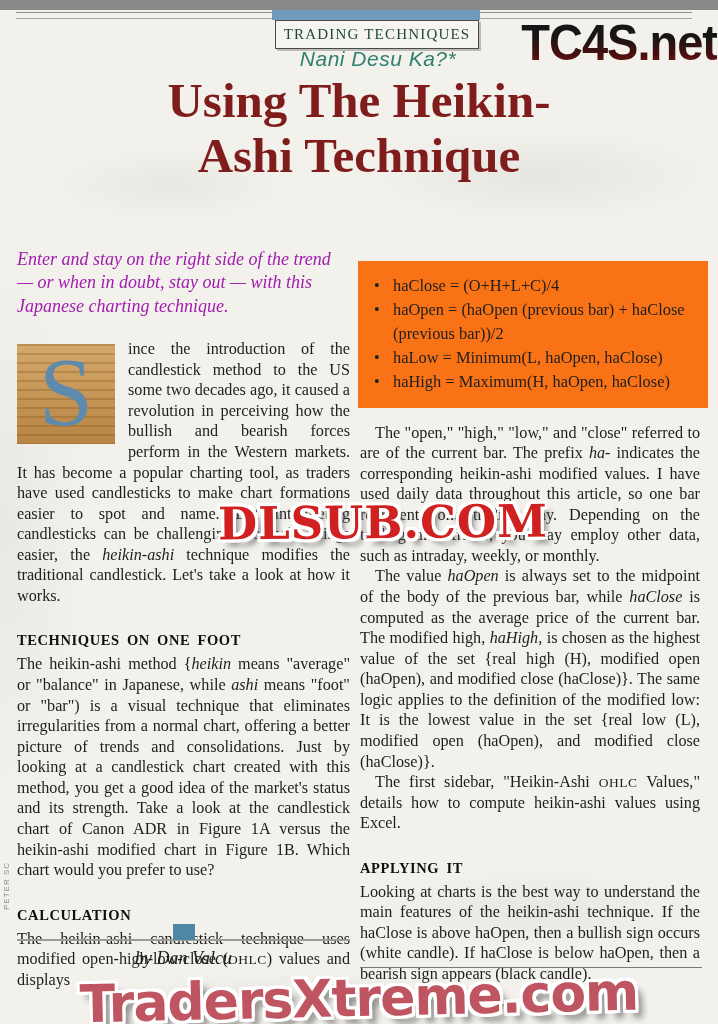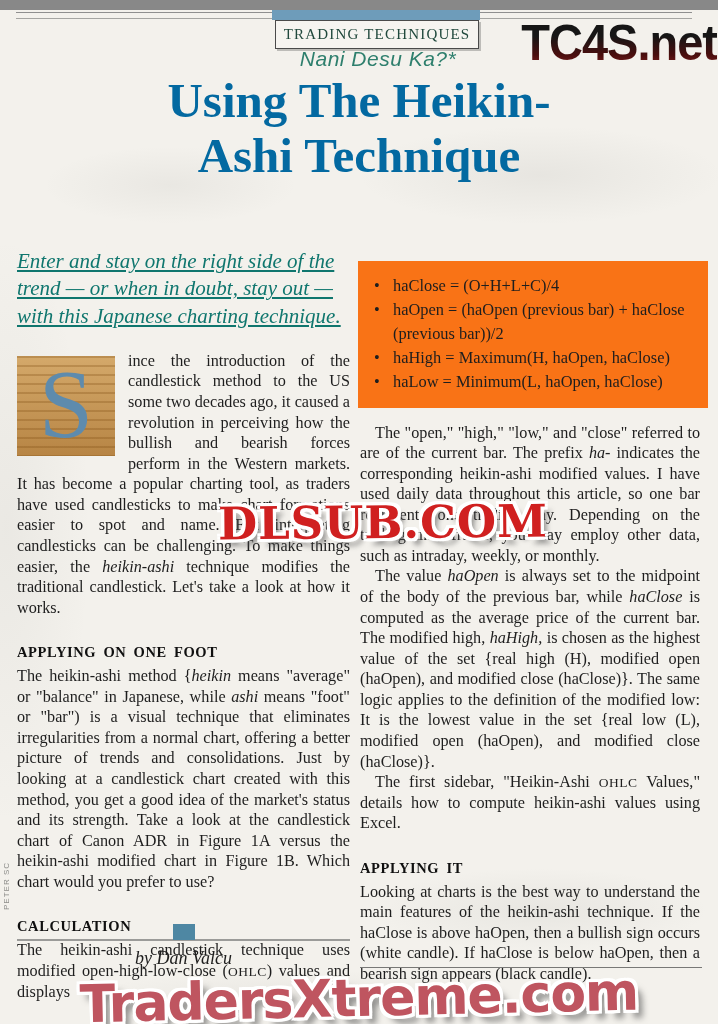--- a/index.html
+++ b/index.html
@@ -27,32 +27,32 @@
     display:flex;align-items:center;justify-content:center;
   }
   .section-box span{font-size:15px;letter-spacing:1.2px;color:#20483c;}
   .kicker{
     position:absolute;left:0;top:37px;width:700px;text-align:center;
     font-family:"Liberation Sans",sans-serif;font-style:italic;
     font-size:21px;color:#2e7f6d;letter-spacing:.5px;padding-left:28px;
   }
   .title{
     position:absolute;left:0;top:64px;width:718px;margin:0;text-align:center;
-    font-size:49px;font-weight:bold;line-height:1.12;color:#0369a1;
+    font-size:49px;font-weight:bold;line-height:1.12;color:#7f1d1d;
   }
   .title span{display:block;}
   
   .col{position:absolute;top:238px;}
   .col-left{left:17px;width:333px;}
   .col-right{left:360px;width:340px;}
   .body{font-size:16.2px;line-height:1.27;margin:0;}
   .jt{text-align:justify;}
   .indent{text-indent:15px;}
   .intro{
-    font-style:italic;font-size:21px;line-height:1.3;margin:0 0 21px 0;color:#0f766e;text-decoration:underline;
+    font-style:italic;font-size:18px;line-height:1.3;margin:0 0 21px 0;color:#a21caf;
   }
   .dropcap-box{
     float:left;width:98px;height:100px;margin:5px 13px 3px 0;
     background-color:#c2914f;
     background-image:
       repeating-linear-gradient(180deg, rgba(130,80,20,.30) 0 2px, rgba(0,0,0,0) 2px 9px),
       linear-gradient(180deg, rgba(255,225,170,.30), rgba(150,95,35,.25));
   }
   .dropcap{
     display:block;text-align:center;font-size:98px;line-height:96px;color:#5e8bad;
@@ -143,35 +143,35 @@
   <div class="col col-left">
     <p class="intro">Enter and stay on the right side of the trend — or when in doubt, stay out — with this Japanese charting technique.</p>
 
     <div class="opening">
       <div class="dropcap-box">
         <span class="dropcap">S</span>
       </div>
       <p class="body jt"><span>ince the introduction of the candlestick method to the US some two decades ago, it caused a revolution in perceiving how the bullish and bearish forces perform in the Western markets. It has become a popular charting tool, as traders have used candlesticks to make chart formations easier to spot and name. But interpreting candlesticks can be challenging. To make things easier, the </span><em>heikin-ashi</em><span> technique modifies the traditional candlestick. Let's take a look at how it works.</span></p>
     </div>
 
-    <h2 class="shead">APPLYING ON ONE FOOT</h2>
+    <h2 class="shead">TECHNIQUES ON ONE FOOT</h2>
     <p class="body jt"><span>The heikin-ashi method {</span><em>heikin</em><span> means "average" or "balance" in Japanese, while </span><em>ashi</em><span> means "foot" or "bar") is a visual technique that eliminates irregularities from a normal chart, offering a better picture of trends and consolidations. Just by looking at a candlestick chart created with this method, you get a good idea of the market's status and its strength. Take a look at the candlestick chart of Canon ADR in Figure 1A versus the heikin-ashi modified chart in Figure 1B. Which chart would you prefer to use?</span></p>
 
     <h2 class="shead">CALCULATION</h2>
     <p class="body jt"><span>The heikin-ashi candlestick technique uses modified open-high-low-close (</span><span style="font-size:13.5px;letter-spacing:.5px;">OHLC</span><span>) values and displays</span></p>
   </div>
 
   <div class="col col-right">
 
     <div class="formula-box">
       <ul>
         <li>haClose = (O+H+L+C)/4</li>
         <li>haOpen = (haOpen (previous bar) + haClose (previous bar))/2</li>
+        <li>haLow = Minimum(L, haOpen, haClose)</li>
         <li>haHigh = Maximum(H, haOpen, haClose)</li>
-        <li>haLow = Minimum(L, haOpen, haClose)</li>
       </ul>
     </div>
 
     <p class="body jt indent mt"><span>The "open," "high," "low," and "close" referred to are of the current bar. The prefix </span><em>ha-</em><span> indicates the corresponding heikin-ashi modified values. I have used daily data throughout this article, so one bar represents one trading day. Depending on the trading time frame, you may employ other data, such as intraday, weekly, or monthly.</span></p>
 
     <p class="body jt indent"><span>The value </span><em>haOpen</em><span> is always set to the midpoint of the body of the previous bar, while </span><em>haClose</em><span> is computed as the average price of the current bar. The modified high, </span><em>haHigh,</em><span> is chosen as the highest value of the set {real high (H), modified open (haOpen), and modified close (haClose)}. The same logic applies to the definition of the modified low: It is the lowest value in the set {real low (L), modified open (haOpen), and modified close (haClose)}.</span></p>
 
     <p class="body jt indent"><span>The first sidebar, "Heikin-Ashi </span><span style="font-size:13.5px;letter-spacing:.5px;">OHLC</span><span> Values," details how to compute heikin-ashi values using Excel.</span></p>
 
     <h2 class="shead">APPLYING IT</h2>

